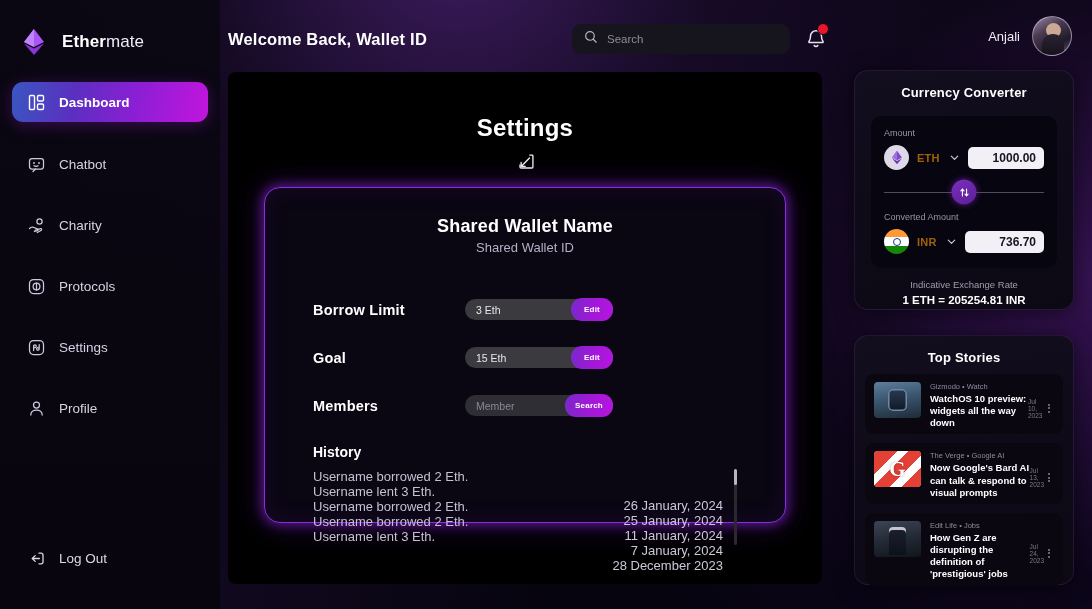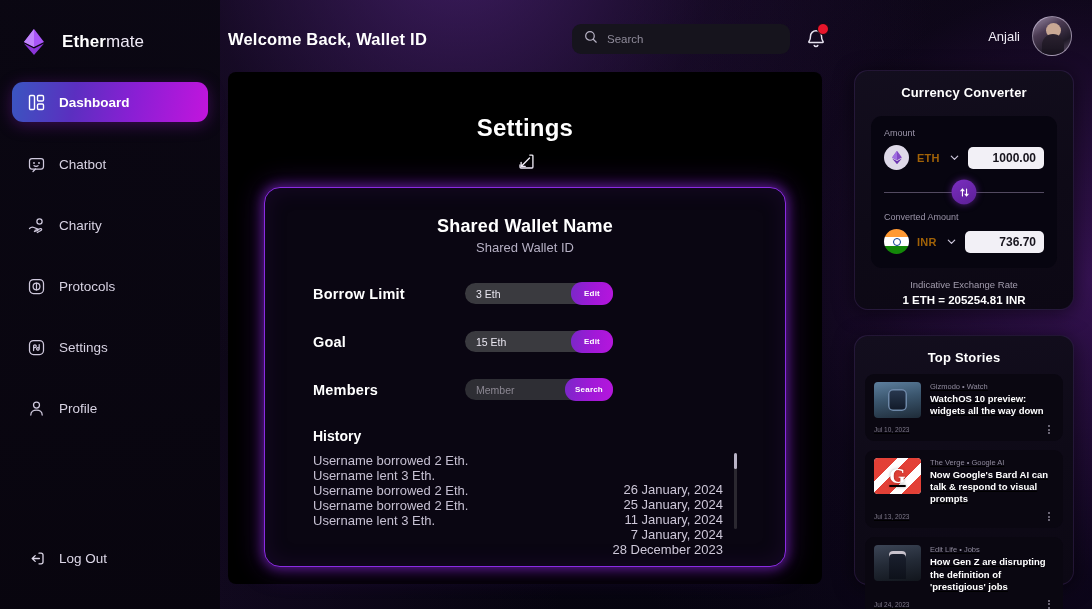--- a/index.html
+++ b/index.html
@@ -106,35 +106,35 @@
     background: #000; border-radius: 8px;
   }
   .settings-title {
     text-align: center; font-size: 24px; font-weight: 700;
     color: #fff; padding-top: 42px; letter-spacing: .2px;
   }
   .settings-icon { display: flex; justify-content: center; margin-top: 10px; }
 
   .wallet-card {
     position: absolute; left: 36px; top: 115px;
-    width: 522px; height: 380px;
+    width: 522px; height: 336px;
     background: #0a0612;
     border: 1.5px solid #8a2be2;
     border-radius: 16px;
     box-shadow: 0 0 11px 2px rgba(140,40,220,0.55),
                 0 0 26px 5px rgba(120,30,200,0.28),
                 inset 0 0 22px rgba(70,20,120,0.22);
   }
   .wallet-name {
     text-align: center; font-size: 18px; font-weight: 700; color: #fff;
     padding-top: 28px; letter-spacing: .2px;
   }
   .wallet-id { text-align: center; font-size: 13px; color: #b6b0c4; margin-top: 3px; }
 
-  .form { margin-top: 24px; padding: 0 48px; }
+  .form { margin-top: 40px; padding: 0 48px; }
   .form-row { display: flex; align-items: center; height: 29px; margin-bottom: 19px; }
   .form-label { font-size: 14.5px; font-weight: 700; color: #fff; width: 152px; letter-spacing: .2px; }
   .field {
     position: relative; width: 148px; height: 21px;
     background: #3a3a3f; border-radius: 11px;
     display: flex; align-items: center; padding-left: 11px;
   }
   .field.placeholder-field { background: #2e2e34; }
   .field-val { font-size: 10.5px; color: #e9e6f0; }
   .field-val.ph { color: #8b8792; }
@@ -225,23 +225,23 @@
     width: 25px; height: 25px; border-radius: 50%;
     background: linear-gradient(150deg,#7b2ec0 0%, #5b1f96 100%);
     display: flex; align-items: center; justify-content: center; cursor: pointer;
     box-shadow: 0 0 7px rgba(130,45,200,0.6);
   }
   .rate-lbl { text-align: center; font-size: 9.5px; color: #a39dae; margin-top: 11px; }
   .rate-val { text-align: center; font-size: 11.5px; font-weight: 700; color: #fff; margin-top: 4px; }
 
   .stories { top: 335px; height: 250px; }
   .story {
-    display: flex; flex-direction: column;
+    display: flex; 
     margin: 9px 10px 0 10px; padding: 8px 9px 5px 9px;
-    background: #0a0711; border-radius: 9px; cursor: pointer; text-decoration: underline;
+    background: #0a0711; border-radius: 9px; cursor: pointer;
   }
   .story-top { display: flex; gap: 9px; }
   .thumb {
     width: 47px; height: 36px; border-radius: 4px; flex: none;
     overflow: hidden; position: relative;
   }
   .thumb.t1 { background: linear-gradient(170deg,#5d7f9e 0%, #3b566e 45%, #1e2b38 100%); }
   .thumb.t1::after {
     content:''; position:absolute; left:14px; top:7px; width:19px; height:22px;
     border-radius:5px; background: linear-gradient(180deg,#2a3a52 0%,#101826 100%);

